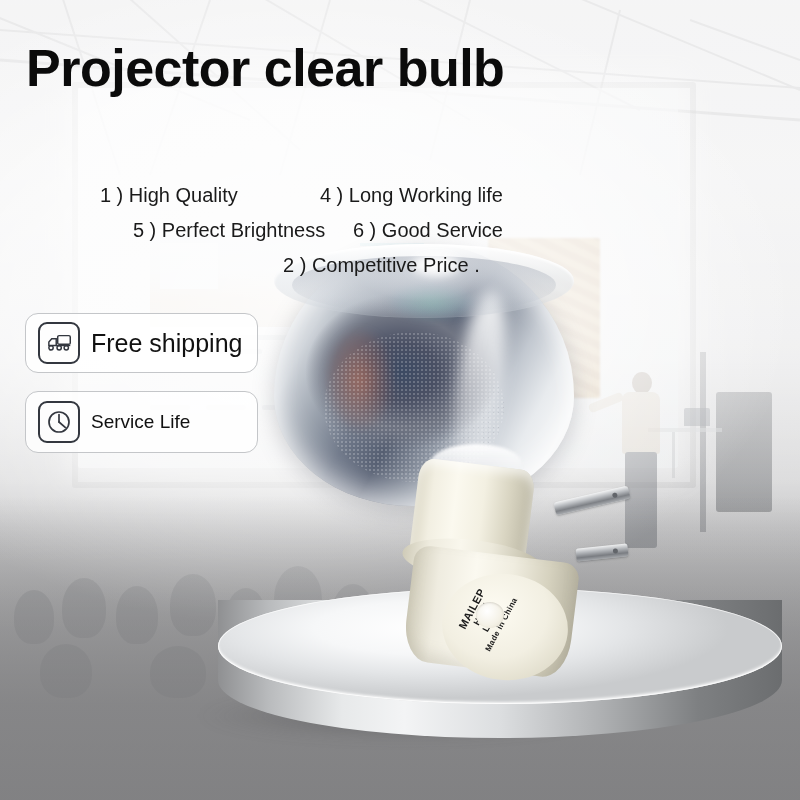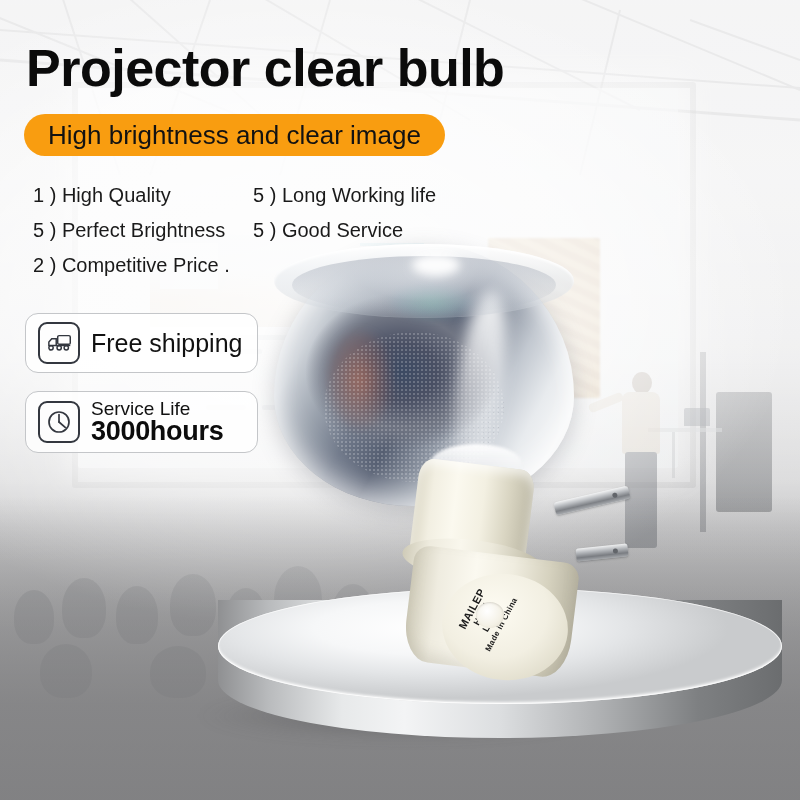--- a/index.html
+++ b/index.html
@@ -224,21 +224,21 @@
     white-space: nowrap;
   }
   .features {
     position: absolute;
     left: 33px; top: 178px;
     width: 470px;
     font-size: 20px;
     color: #1a1a1a;
     line-height: 35px;
   }
-  .feat-row { display: flex; }
+  .feat-row { display: flex; justify-content: flex-end; }
   .feat-a { width: 220px; white-space: nowrap; }
   .feat-b { white-space: nowrap; }
 
   
   .card {
     position: absolute;
     left: 25px;
     width: 233px;
     background: rgba(255,255,255,.80);
     border: 1px solid #c4c6c9;
@@ -604,32 +604,29 @@
       <div class="pl-brand">MAILEP</div>
       <div>HIGH</div>
       <div>LAMP</div>
       <div class="pl-made">Made in China</div>
     </div>
     <div class="base-hole"></div>
   </div>
 
   <div class="title">Projector clear bulb</div>
 
-  <div class="banner">
-    <span>High brightness and clear image</span>
-  </div>
 
   <div class="features">
     <div class="feat-row">
       <span class="feat-a">1 ) High Quality</span>
-      <span class="feat-b">5 ) Long Working life</span>
+      <span class="feat-b">4 ) Long Working life</span>
     </div>
     <div class="feat-row">
       <span class="feat-a">5 ) Perfect Brightness</span>
-      <span class="feat-b">5 ) Good Service</span>
+      <span class="feat-b">6 ) Good Service</span>
     </div>
     <div class="feat-row">
       <span class="feat-a">2 ) Competitive Price .</span>
       <span class="feat-b"></span>
     </div>
   </div>
 
   <div id="card-shipping" class="card">
     <div class="card-icon">
       <svg width="26" height="20" viewBox="0 0 30 22" fill="none" stroke="#33373f" stroke-width="1.7">
@@ -647,17 +644,16 @@
   <div id="card-life" class="card">
     <div class="card-icon">
       <svg width="26" height="26" viewBox="0 0 26 26" fill="none" stroke="#33373f" stroke-width="1.7">
         <circle cx="13" cy="13" r="10"></circle>
         <path d="M13 13 V5.6" stroke-linecap="round"></path>
         <path d="M13 13 L19.2 18.4" stroke-linecap="round"></path>
       </svg>
     </div>
     <div class="card-stack">
       <span class="card-sub">Service Life</span>
-      <span class="card-big">3000hours</span>
     </div>
   </div>
 
 </div>
 
 </body></html>

